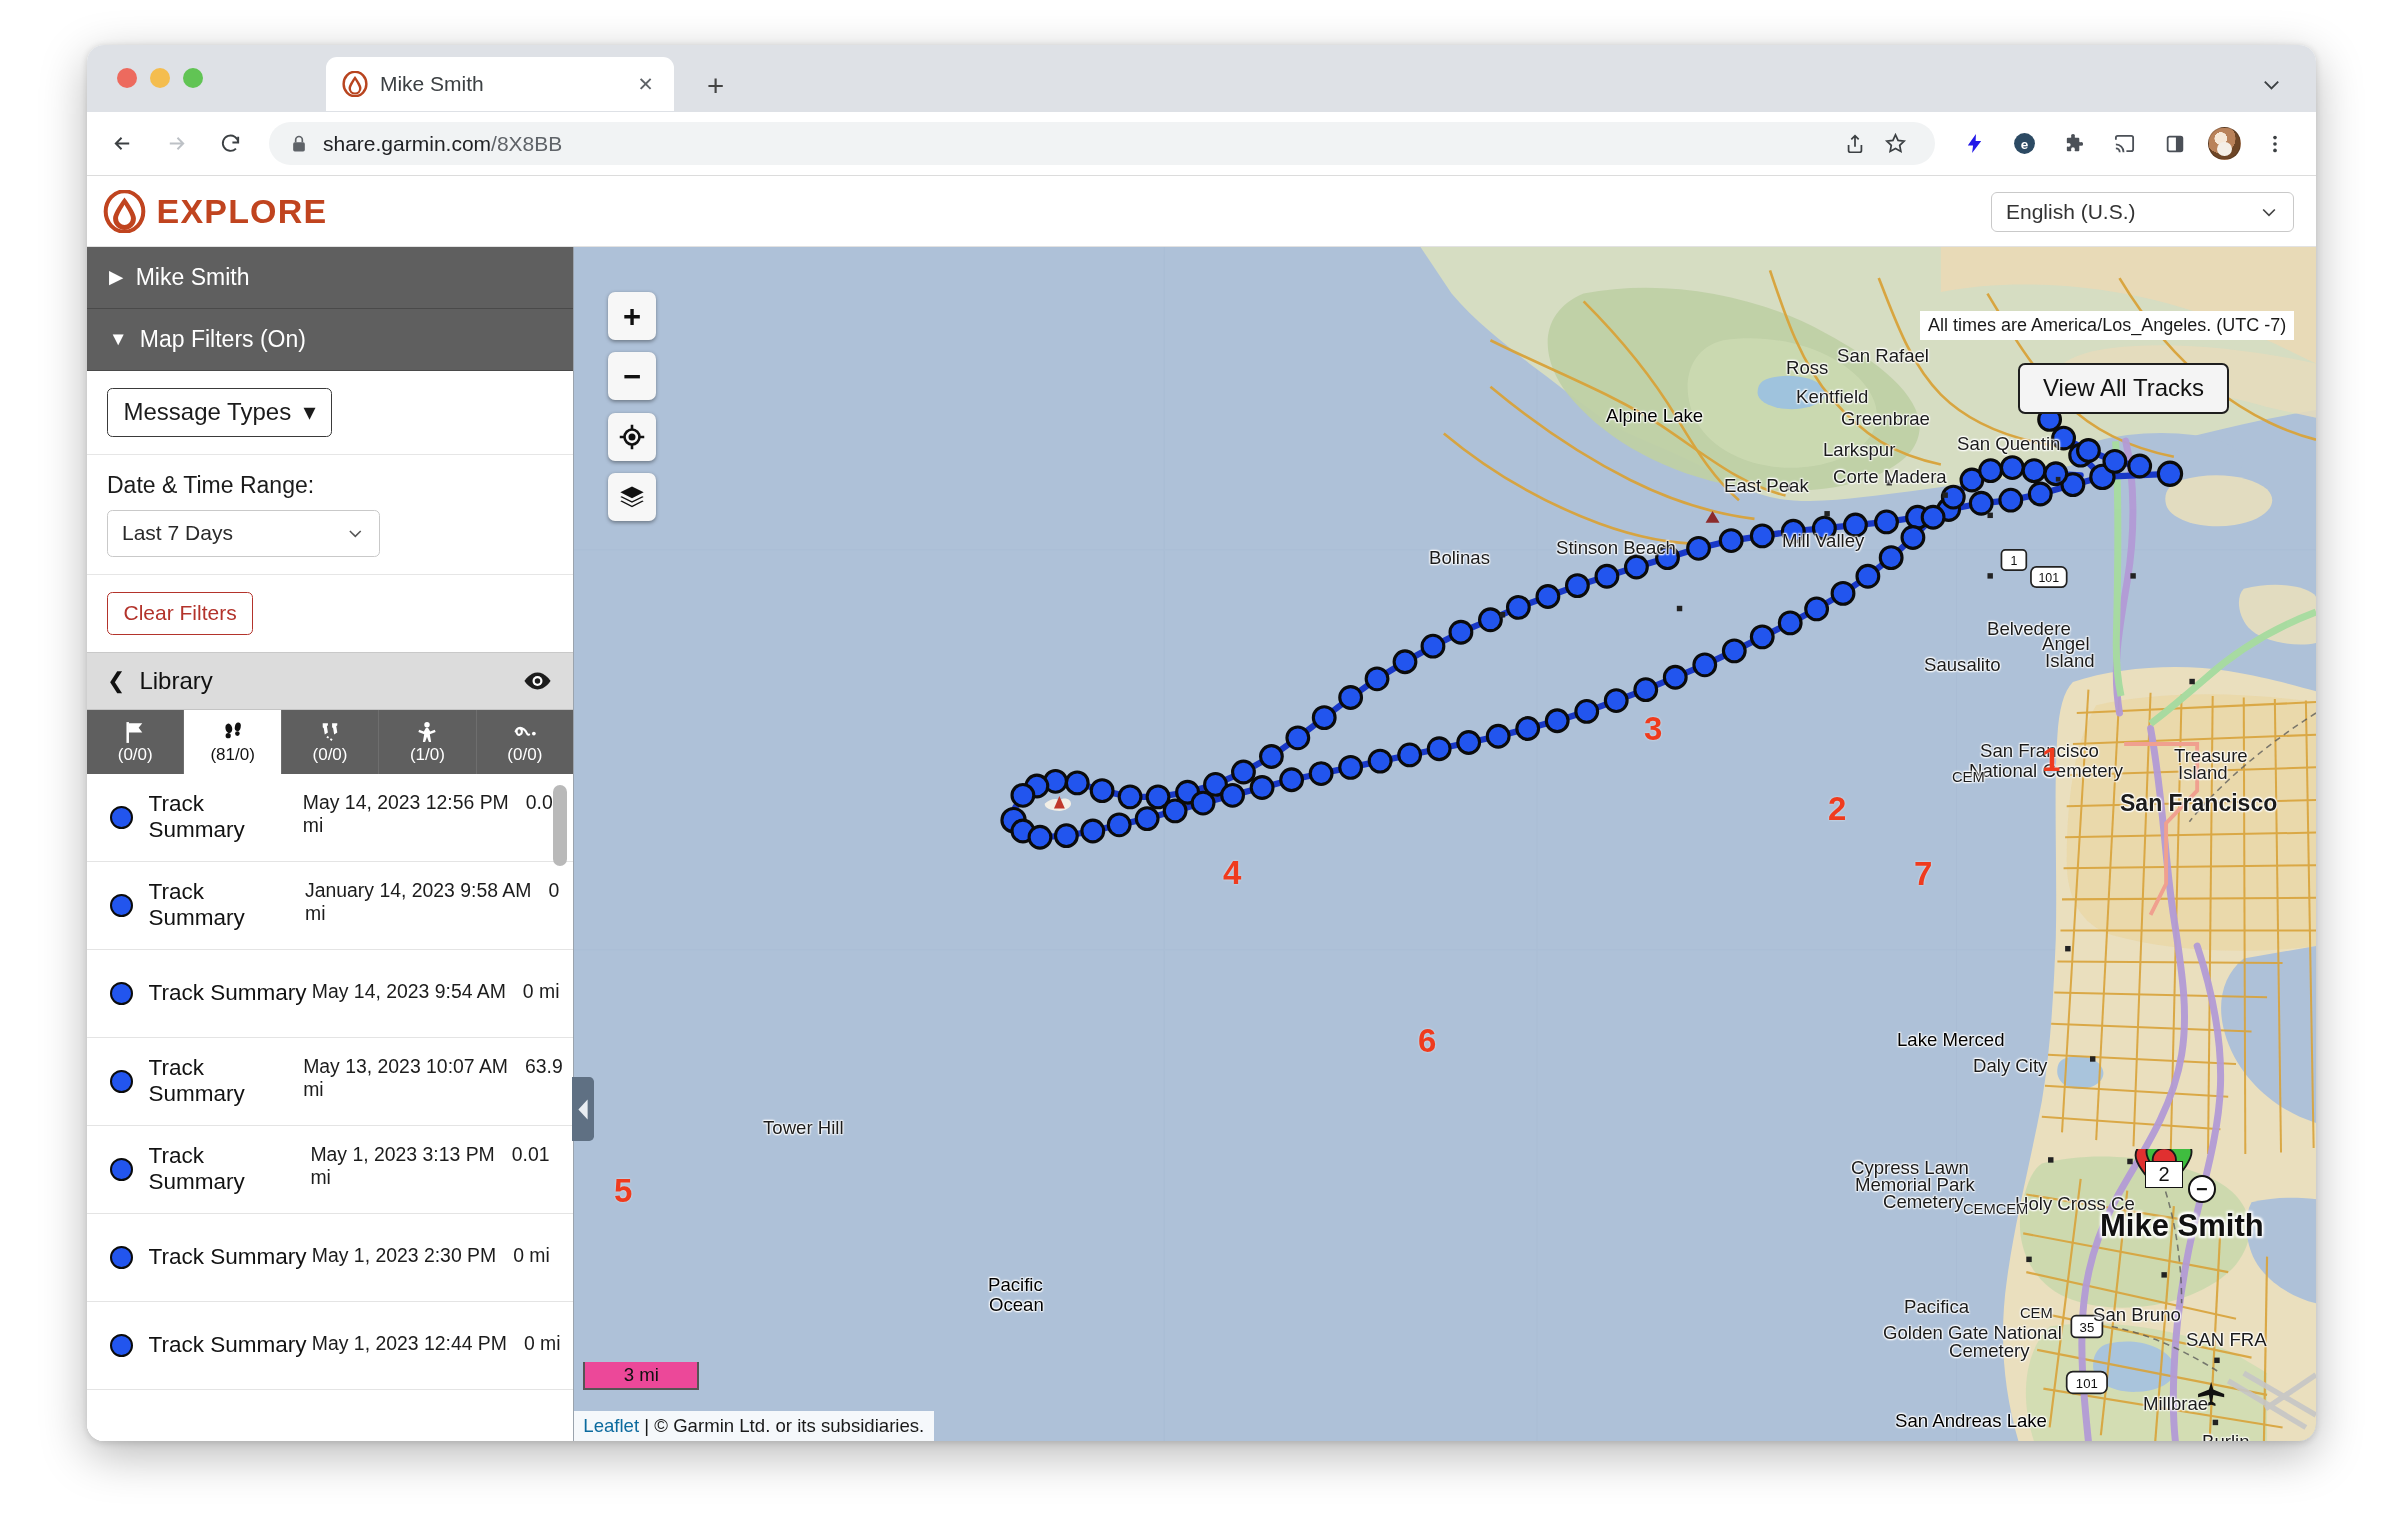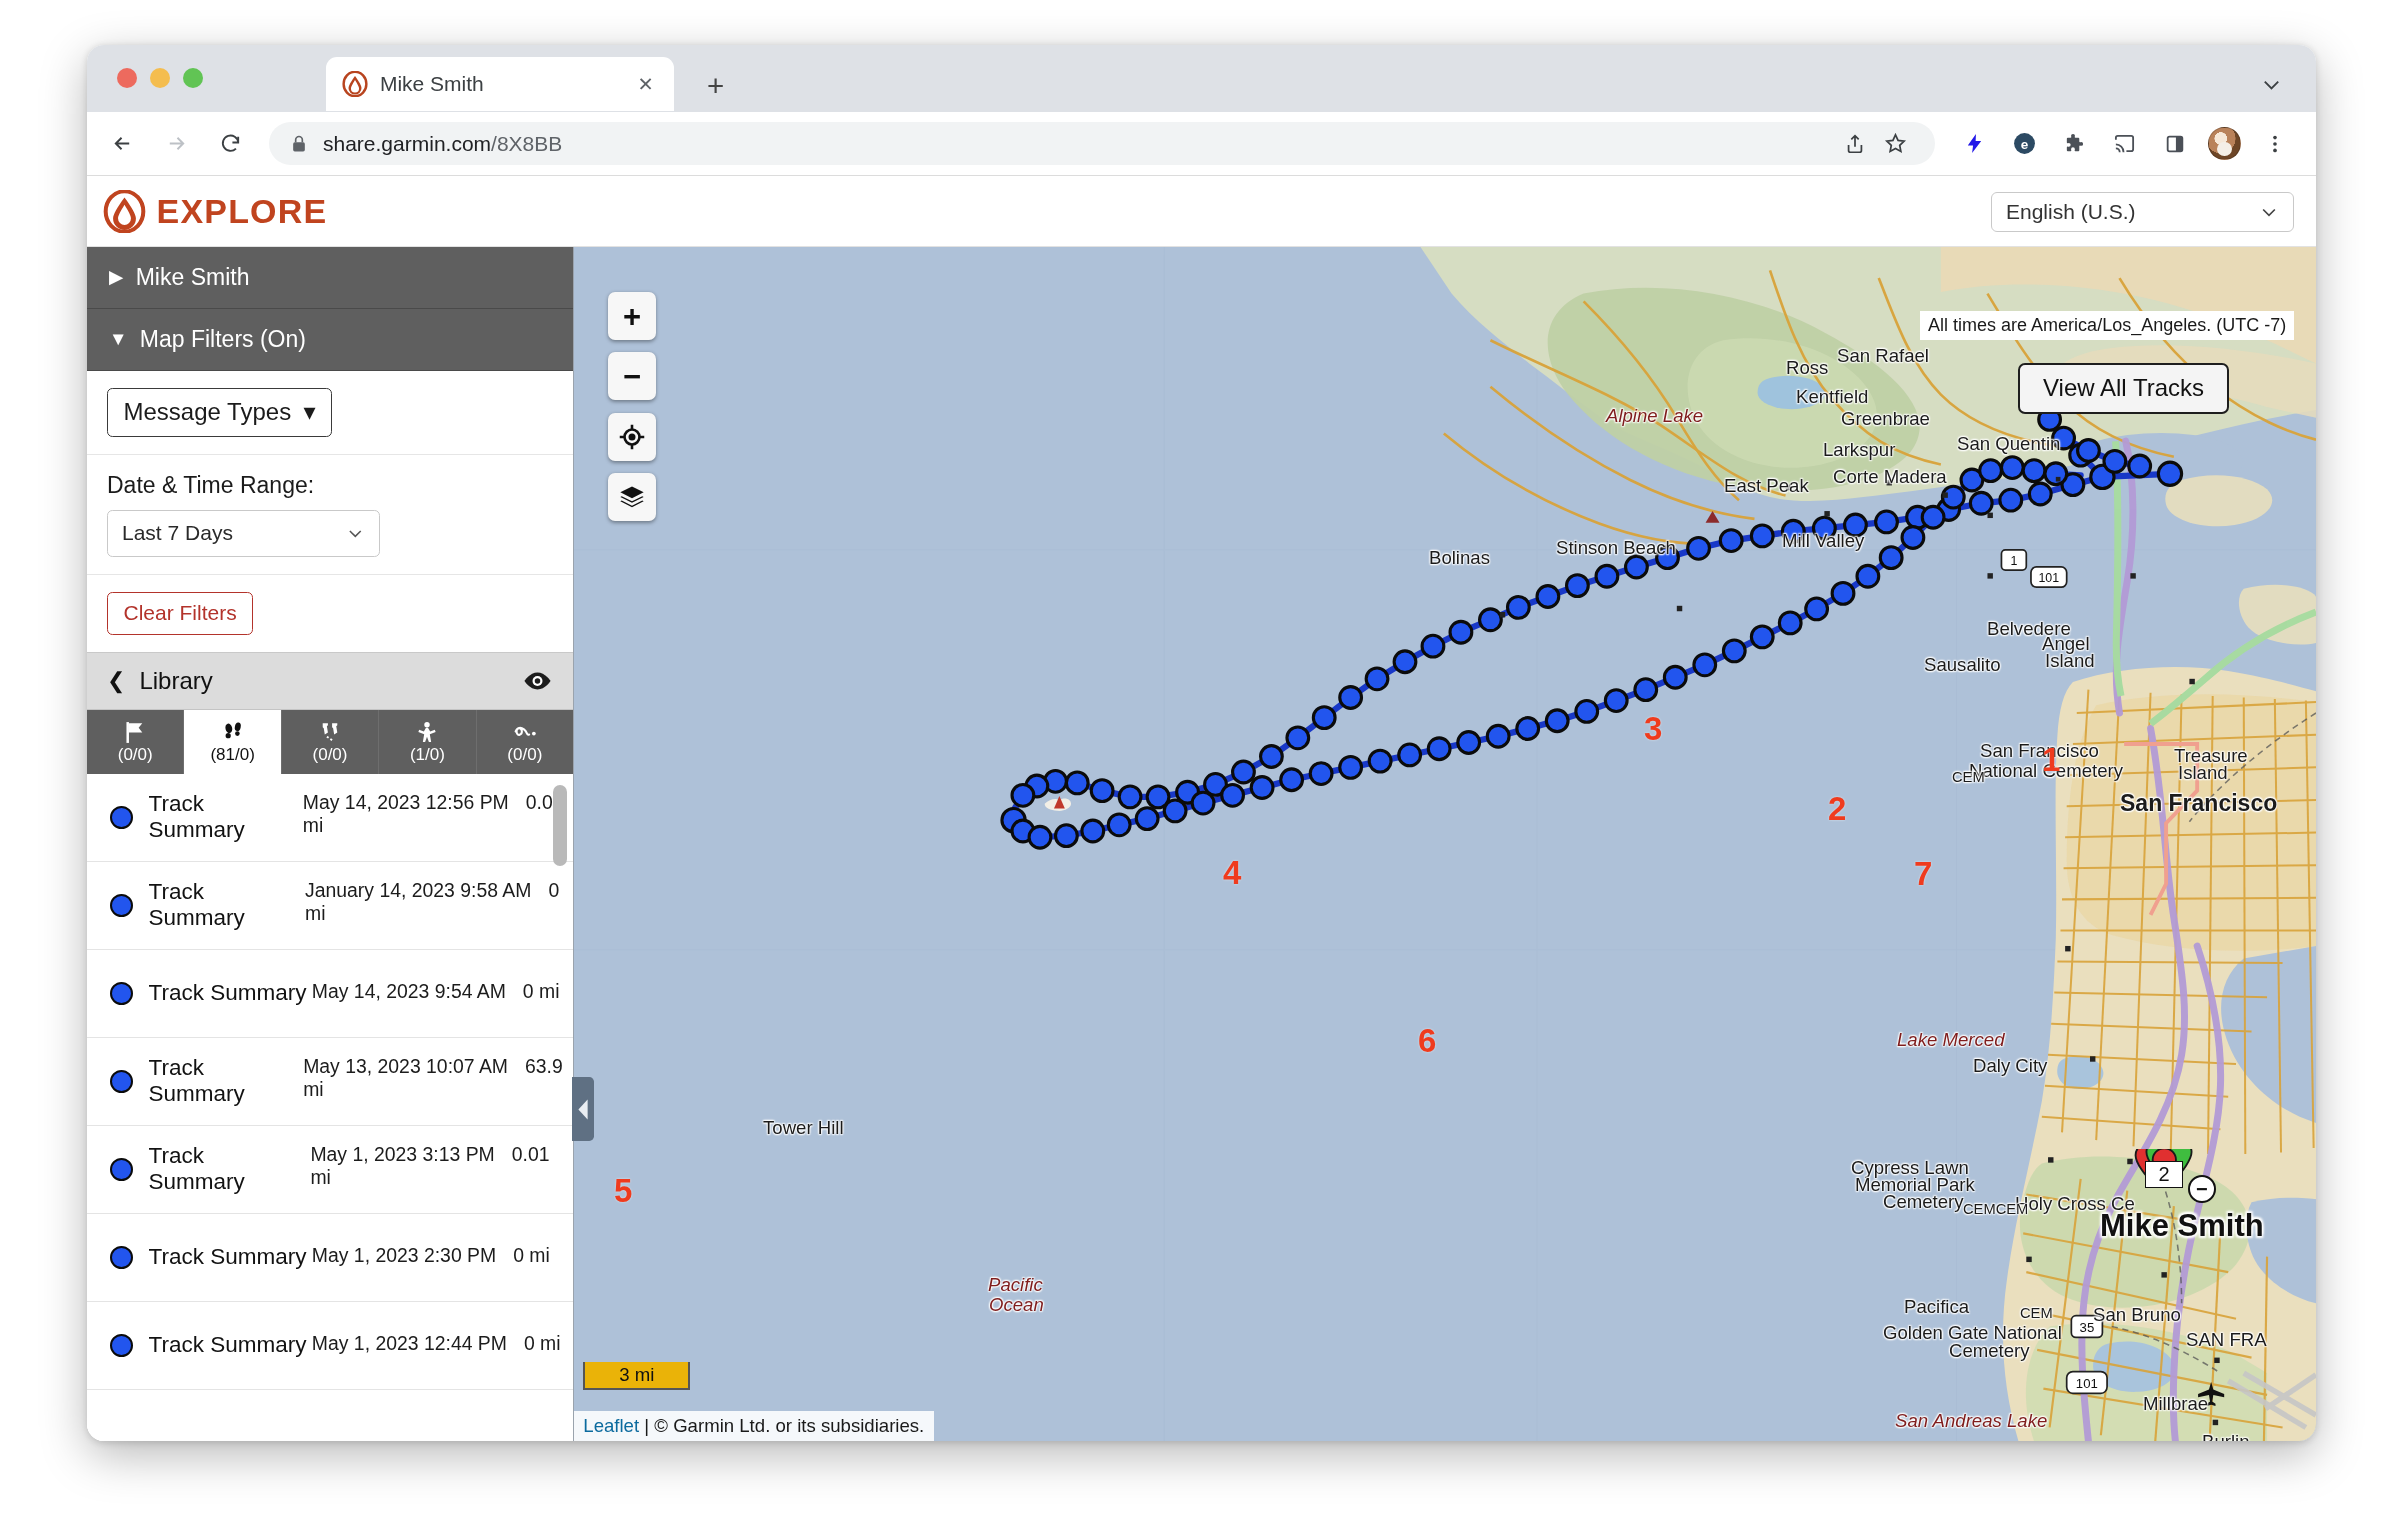--- a/index.html
+++ b/index.html
@@ -274,22 +274,22 @@
   }
   .view-all-btn {
     position: absolute; right: 87px; top: 116px;
     background: #f4f4f4; border: 2.3px solid #1e1e1e; border-radius: 7px;
     padding: 9.3px 23px; font-size: 24px; color: #111;
     z-index: 20;
   }
 
   .scale-bar {
     position: absolute; left: 9.3px; bottom: 51px;
-    width: 107px; height: 28px;
-    background: #eab308; border: 2.3px solid #555; border-top: none;
+    width: 116px; height: 28px;
+    background: #ec4899; border: 2.3px solid #555; border-top: none;
     display: flex; align-items: center; justify-content: center;
     font-size: 18.6px; color: #111; z-index: 20; text-align: center;
   }
   .attribution {
     position: absolute; left: 0; bottom: 0;
     background: rgba(255,255,255,0.88);
     font-size: 18.6px; color: #1a1a1a;
     padding: 3.9px 9.3px; z-index: 20;
   }
   .attribution a { color: #0b6a9e; text-decoration: none; }
@@ -299,21 +299,21 @@
     color: #ef3b1e; font-size: 33px; font-weight: 700;
     text-shadow: 0 0 2.3px rgba(255,255,255,0.6);
   }
 
   .poi {
     position: absolute; z-index: 14;
     font-size: 18.6px; color: #1b1b1b;
     text-shadow: 0.8px 0.8px 1.6px #fff, -0.8px -0.8px 1.6px #fff, 0.8px -0.8px 1.6px #fff, -0.8px 0.8px 1.6px #fff;
     white-space: nowrap;
   }
-  .poi.water { color: #7f1d1d; font-style: italic; }
+  .poi.water { color: #000000; }
   .poi.big { font-size: 23px; font-weight: 700; }
   .poi.small { font-size: 14.7px; }
 
   .marker-cluster {
     position: absolute; z-index: 18;
     width: 85px; height: 59px;
   }
   .cluster-count {
     position: absolute; left: 22px; top: 12.4px;
     background: #fff; border: 1.6px solid #111;

